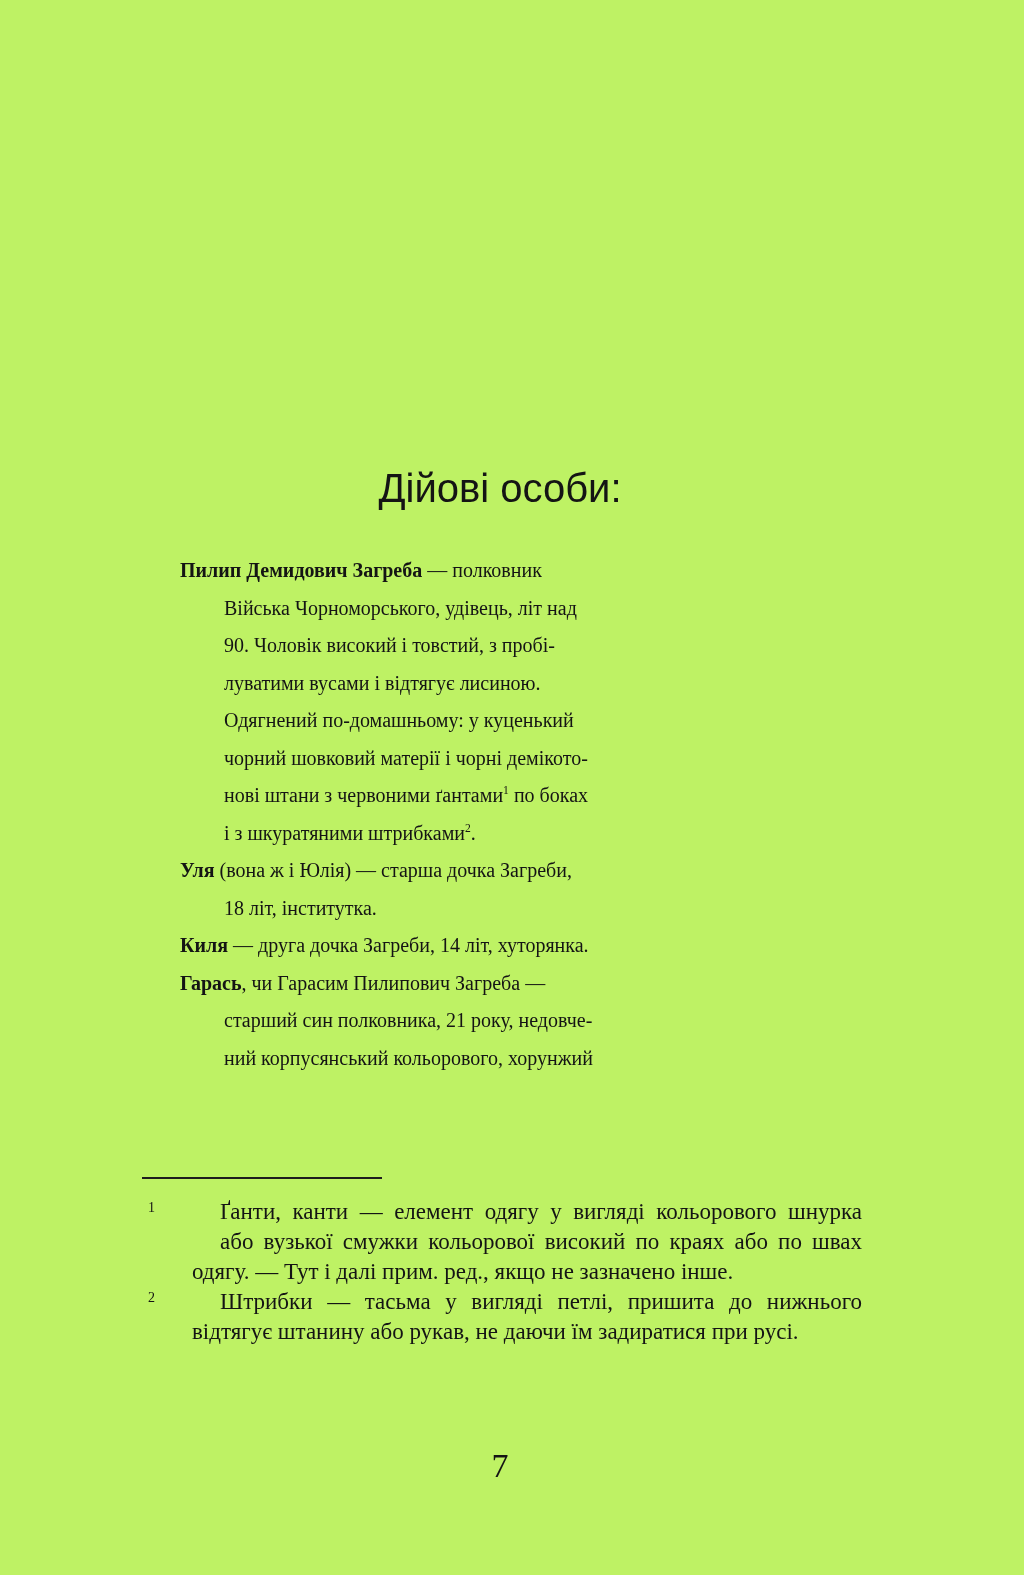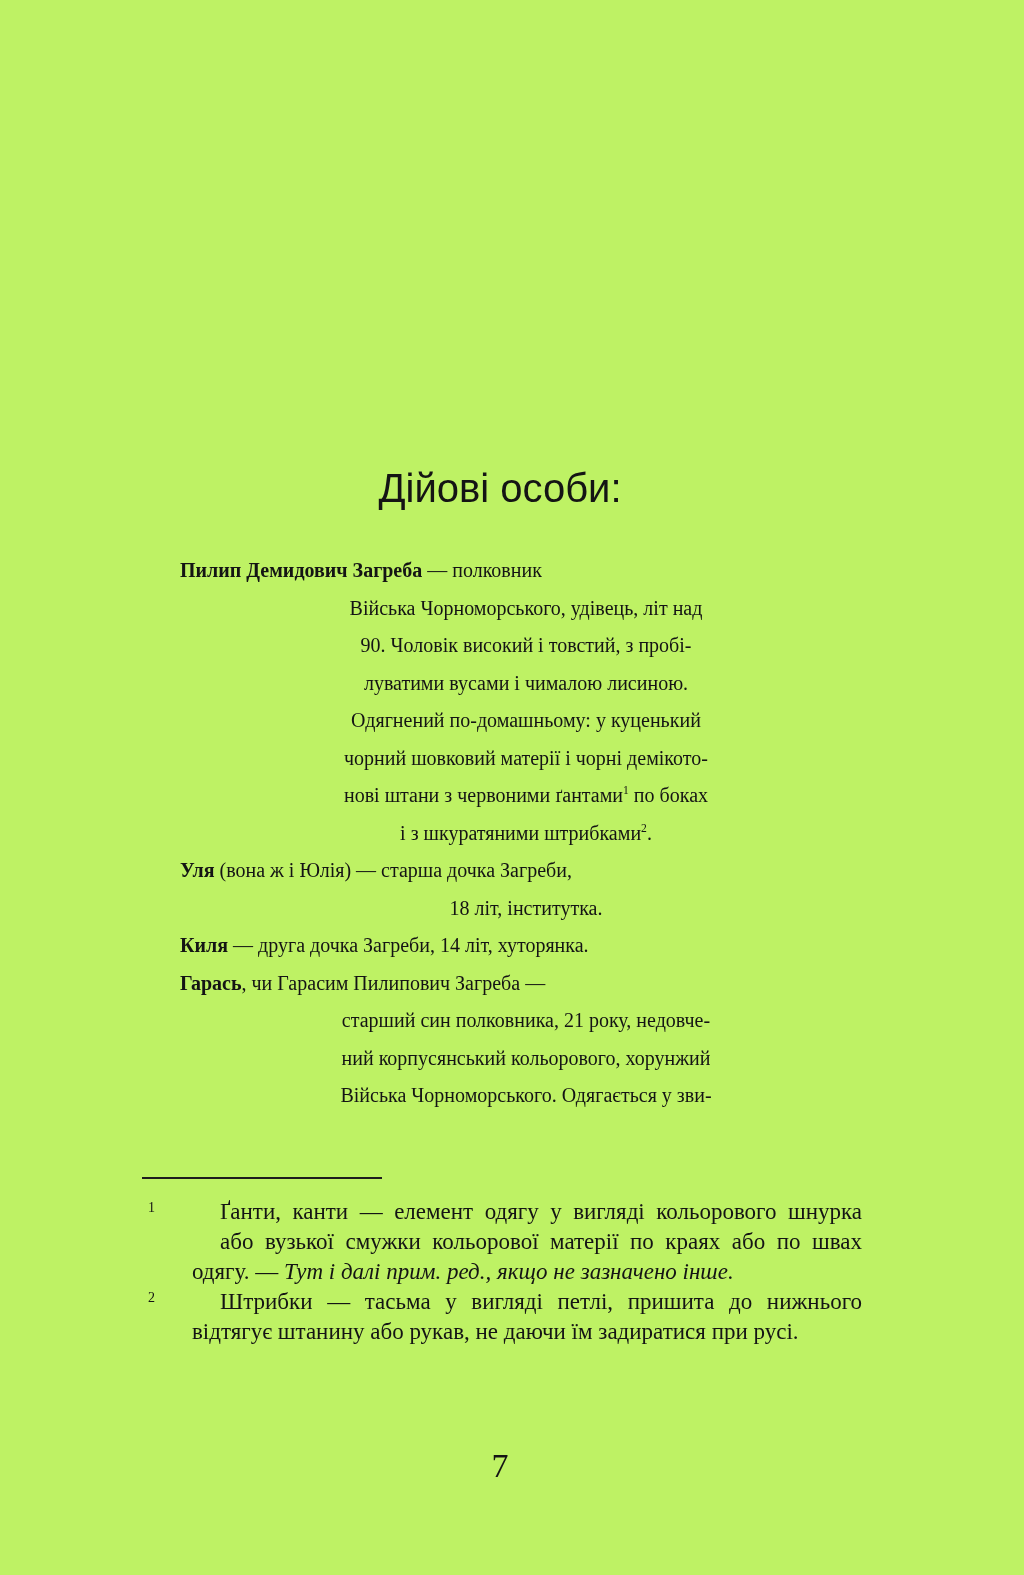--- a/index.html
+++ b/index.html
@@ -34,21 +34,20 @@
     left: 180px;
     width: 648px;
     font-size: 20px;
     line-height: 37.5px;
   }
   .body-line {
     white-space: nowrap;
   }
   .body-line.indent {
     padding-left: 44px;
-    text-align: center;
   }
   .body-line .b {
     font-weight: 700;
   }
   .body-line sup {
     font-size: 58%;
     line-height: 0;
     vertical-align: super;
   }
   .footnote-separator {
@@ -79,21 +78,20 @@
     line-height: 30px;
     vertical-align: super;
     transform: translateY(-4px);
   }
   .fn-line.just {
     text-align: justify;
     text-align-last: justify;
     margin-left: 28px;
   }
   .fn-line .i {
-    font-style: italic;
   }
   .page-number {
     position: absolute;
     top: 1446px;
     left: 180px;
     width: 640px;
     text-align: center;
     font-size: 34px;
     line-height: 40px;
   }
@@ -101,41 +99,40 @@
 </head>
 <body>
 
 <div class="page">
   <div class="section-title">Дійові особи:</div>
 
   <div class="character-list">
       <div class="body-line"><span class="b">Пилип Демидович Загреба</span><span> — полковник</span></div>
       <div class="body-line indent"><span>Війська Чорноморського, удівець, літ над</span></div>
       <div class="body-line indent"><span>90. Чоловік високий і товстий, з пробі-</span></div>
-      <div class="body-line indent"><span>луватими вусами і чималою лисиною.</span></div>
+      <div class="body-line indent"><span>луватими вусами і відтягує лисиною.</span></div>
       <div class="body-line indent"><span>Одягнений по-домашньому: у куценький</span></div>
       <div class="body-line indent"><span>чорний шовковий матерії і чорні демікото-</span></div>
       <div class="body-line indent"><span>нові штани з червоними ґантами</span><sup>1</sup><span> по боках</span></div>
       <div class="body-line indent"><span>і з шкуратяними штрибками</span><sup>2</sup><span>.</span></div>
       <div class="body-line"><span class="b">Уля</span><span> (вона ж і Юлія) — старша дочка Загреби,</span></div>
       <div class="body-line indent"><span>18 літ, інститутка.</span></div>
       <div class="body-line"><span class="b">Киля</span><span> — друга дочка Загреби, 14 літ, хуторянка.</span></div>
       <div class="body-line"><span class="b">Гарась</span><span>, чи Гарасим Пилипович Загреба —</span></div>
       <div class="body-line indent"><span>старший син полковника, 21 року, недовче-</span></div>
       <div class="body-line indent"><span>ний корпусянський кольорового, хорунжий</span></div>
-      <div class="body-line indent"><span>Війська Чорноморського. Одягається у зви-</span></div>
     </div>
 
   <div class="footnote-separator"></div>
 
   <div class="footnotes">
       <div class="footnote">
         <span class="fn-marker">1</span>
         <div class="fn-line just"><span>Ґанти, канти — елемент одягу у вигляді кольорового шнурка</span></div>
-        <div class="fn-line just"><span>або вузької смужки кольорової матерії по краях або по швах</span></div>
+        <div class="fn-line just"><span>або вузької смужки кольорової високий по краях або по швах</span></div>
         <div class="fn-line"><span>одягу. — </span><span class="i">Тут і далі прим. ред., якщо не зазначено інше.</span></div>
       </div>
       <div class="footnote">
         <span class="fn-marker">2</span>
         <div class="fn-line just"><span>Штрибки — тасьма у вигляді петлі, пришита до нижнього</span></div>
         <div class="fn-line"><span>відтягує штанину або рукав, не даючи їм задиратися при русі.</span></div>
       </div>
     </div>
 
   <div class="page-number">7</div>

